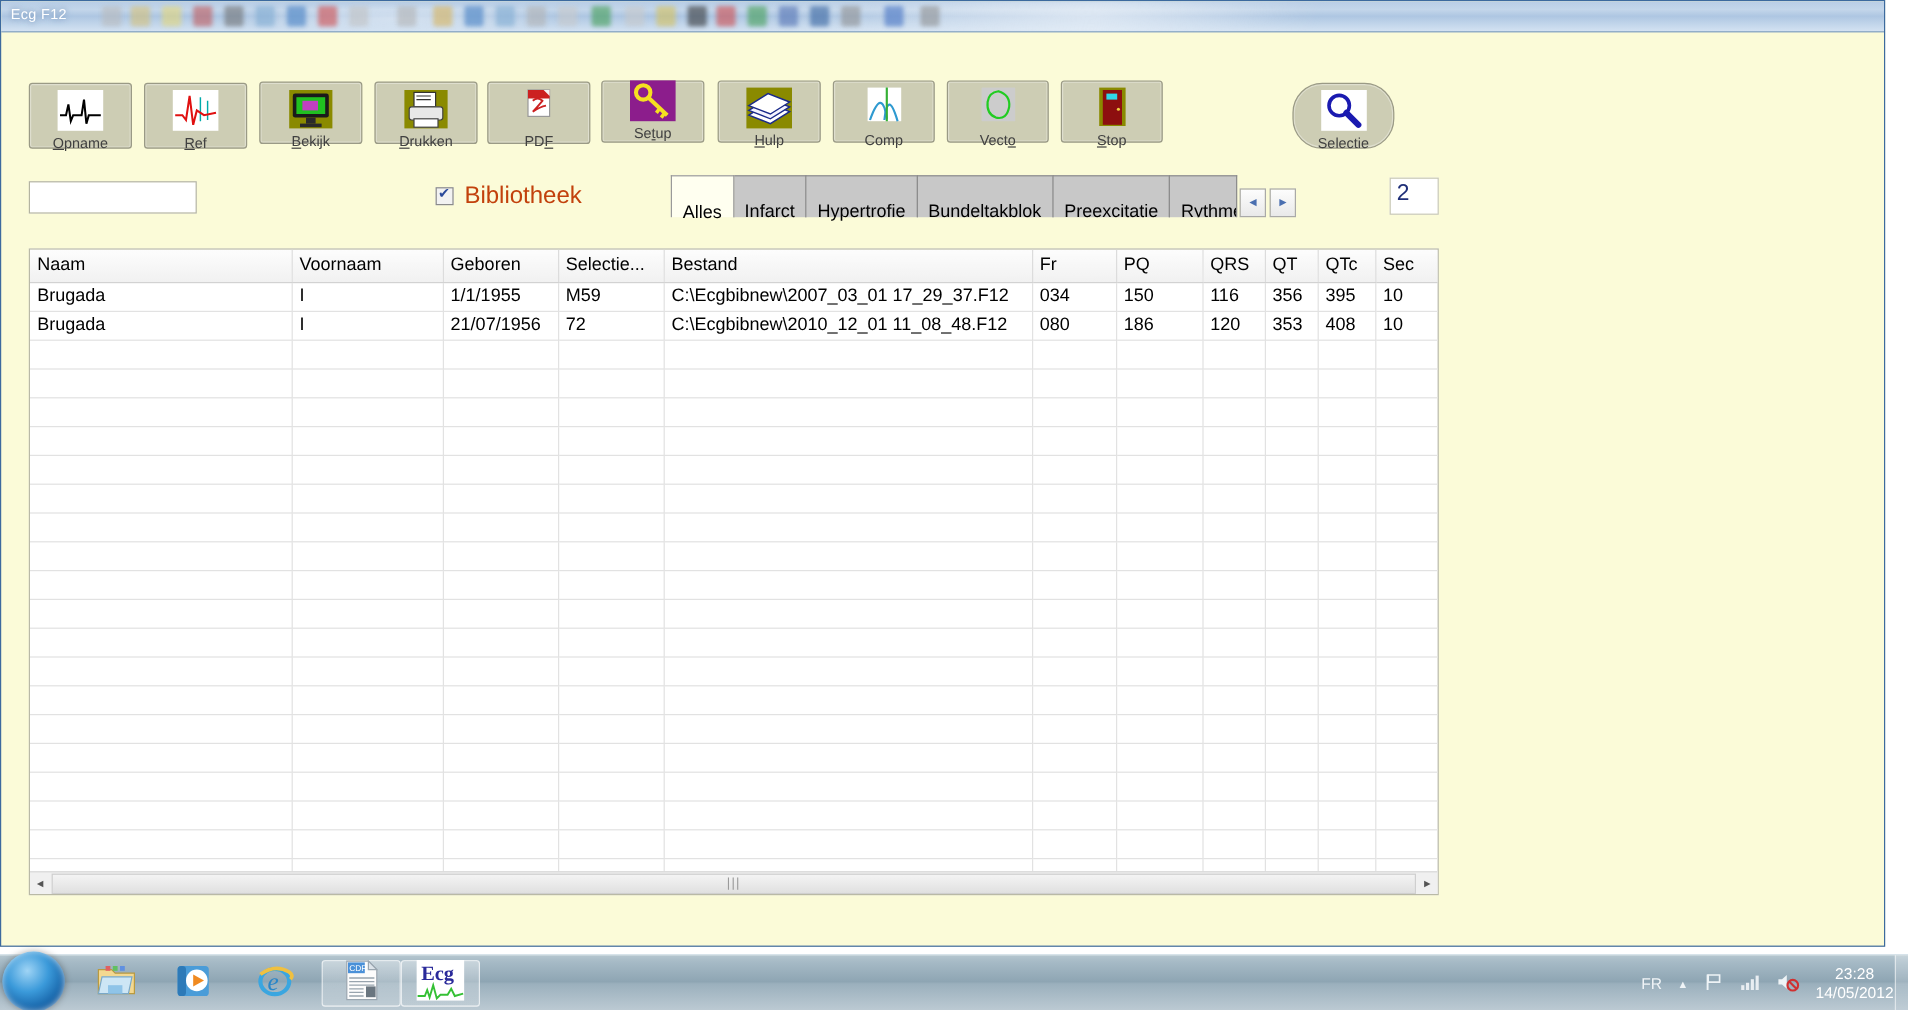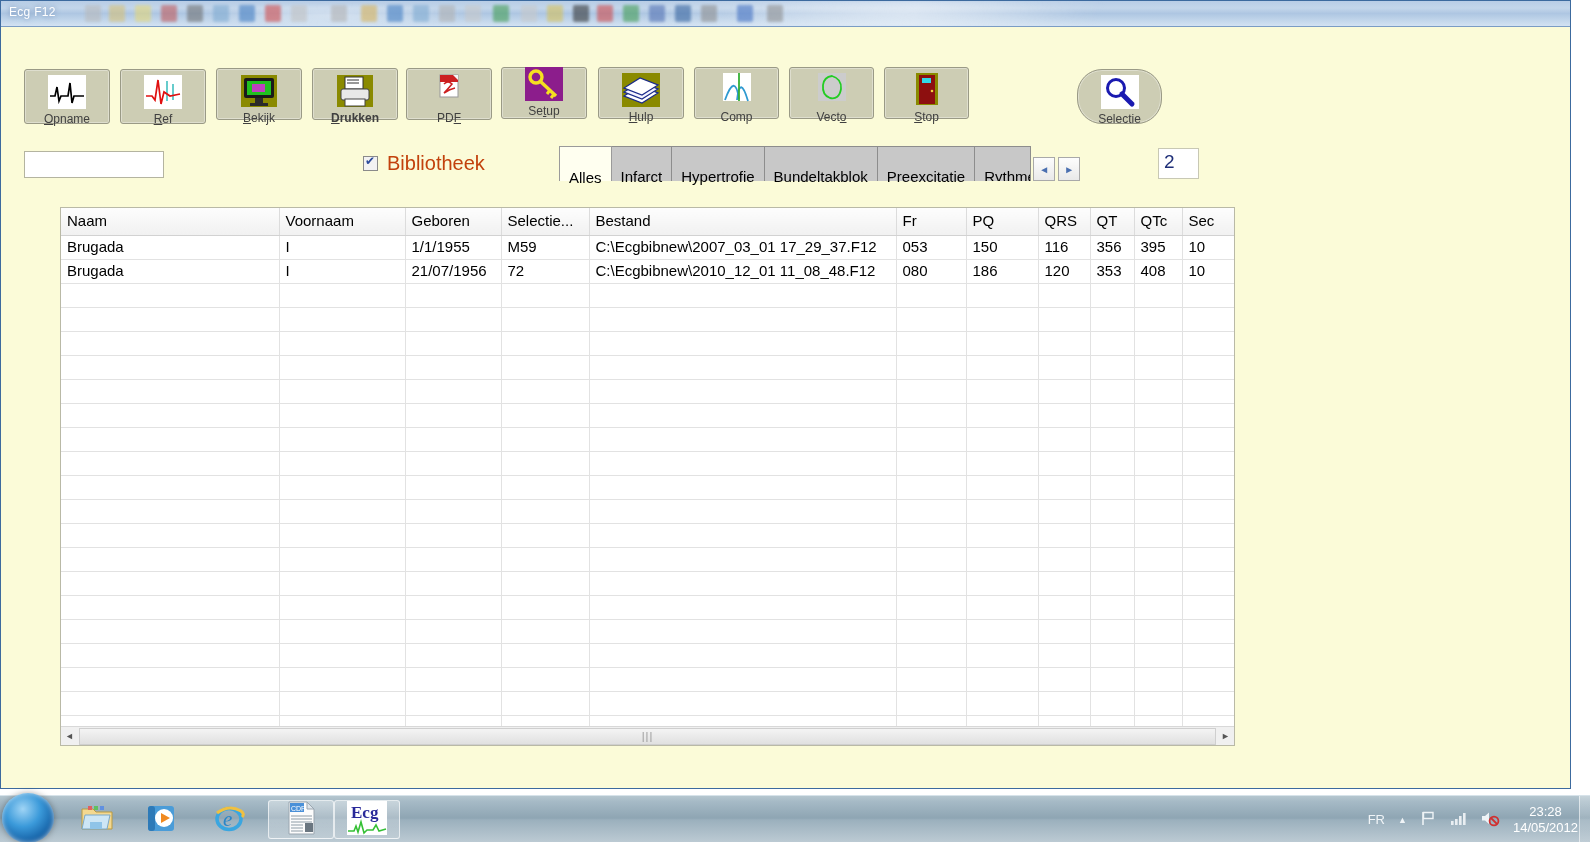--- a/index.html
+++ b/index.html
@@ -117,21 +117,20 @@
     position:absolute; left:1157px; top:147px; width:41px; height:31px;
     background:#fff; border:1px solid #c8c8b4;
     font-size:19px; color:#1f2f78; padding:2px 0 0 5px;
   }
 
   
   #grid {
     position:absolute; left:23px; top:206px; width:1175px; height:539px;
     border:1px solid #b9b9a6; background:#fff;
     overflow:hidden;
-    margin-left:36px;
   }
   table.gt { border-collapse:collapse; width:1173px; table-layout:fixed; }
   table.gt th {
     background:linear-gradient(to bottom,#fdfdfd,#f1f1f1);
     border-right:1px solid #dcdcdc;
     border-bottom:1px solid #d2d2d2;
     font-weight:normal; font-size:15px; color:#000;
     text-align:left; padding:3px 0 4px 6px;
     height:27px;
     white-space:nowrap; overflow:hidden;
@@ -252,21 +251,21 @@
         <span class="glyph"><svg width="46" height="36" viewBox="0 0 46 36">
             <rect x="5" y="2" width="36" height="32" fill="#8a8a00"></rect>
         <rect x="8" y="5" width="30" height="20" rx="2" fill="#1a1a1a"></rect>
         <rect x="11" y="8" width="24" height="14" fill="#20c020"></rect>
         <rect x="16" y="11" width="13" height="8" fill="#c040c0"></rect>
         <rect x="19" y="25" width="8" height="5" fill="#2a2a2a"></rect>
         <rect x="14" y="30" width="18" height="3" fill="#2a2a2a"></rect>
           </svg></span>
         <span class="cap"><u>B</u>ekijk</span>
       </div>
-      <div class="tbtn" style="left: 311px; top: 41px; width: 86px; height: 52px; font-weight: bold;">
+      <div class="tbtn" style="left: 311px; top: 41px; width: 86px; height: 52px;">
         <span class="glyph"><svg width="46" height="36" viewBox="0 0 46 36">
             <rect x="5" y="2" width="36" height="32" fill="#8a8a00"></rect>
         <rect x="13" y="4" width="18" height="12" fill="#fff" stroke="#333"></rect>
         <line x1="15" y1="7" x2="27" y2="7" stroke="#333"></line>
         <line x1="15" y1="10" x2="27" y2="10" stroke="#333"></line>
         <rect x="9" y="16" width="28" height="11" rx="2" fill="#e8e8e8" stroke="#444"></rect>
         <rect x="13" y="26" width="20" height="7" fill="#fff" stroke="#444"></rect>
           </svg></span>
         <span class="cap"><u>D</u>rukken</span>
       </div>
@@ -370,21 +369,21 @@
             <th style="width: 52px;">Sec</th>
           </tr>
         </thead>
       <tbody id="gbody">
           <tr>
             <td>Brugada</td>
             <td>I</td>
             <td>1/1/1955</td>
             <td>M59</td>
             <td>C:\Ecgbibnew\2007_03_01 17_29_37.F12</td>
-            <td>053</td>
+            <td>034</td>
             <td>150</td>
             <td>116</td>
             <td>356</td>
             <td>395</td>
             <td>10</td>
           </tr>
           <tr>
             <td>Brugada</td>
             <td>I</td>
             <td>21/07/1956</td>

